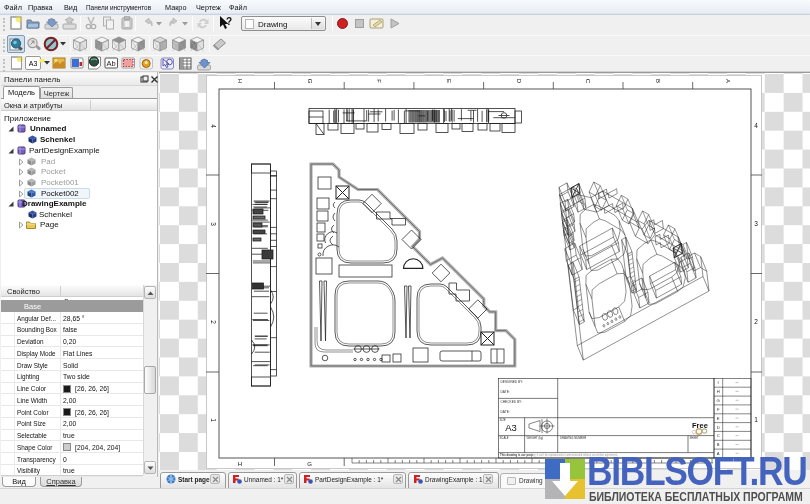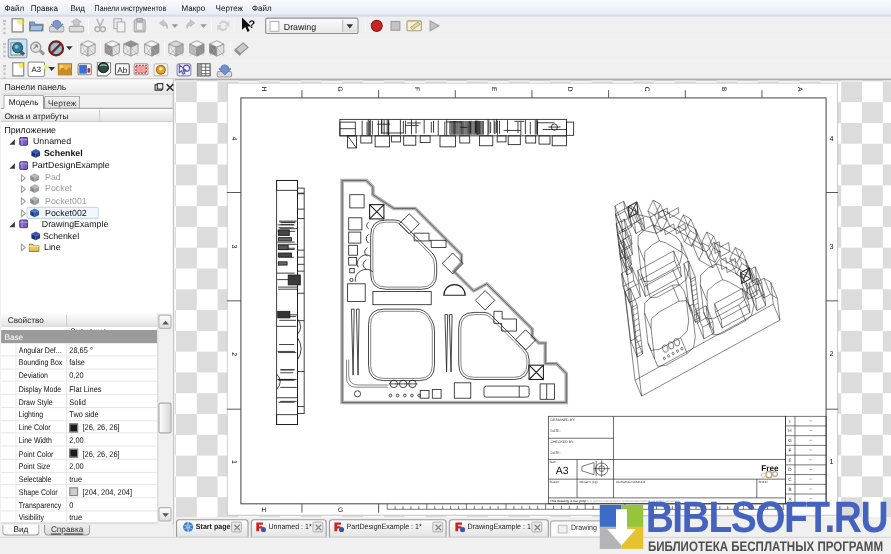--- a/index.html
+++ b/index.html
@@ -244,21 +244,21 @@
 <div class="abs" style="left:1px;top:111px;width:156px;height:174px;background:#fff"></div>
 <div class="abs" style="left:24px;top:187.5px;width:66px;height:11px;background:#f0f6fb;border:1px solid #c8dce8;border-radius:2px"></div>
 <div class="txt" style="left:4px;top:113.7px;font-size:8px;font-weight:normal;color:#111">Приложение</div>
 <svg class="ic" style="left:7px;top:125.4px" width="8" height="8" viewBox="0 0 8 8">
     <path d="M6.5 1.5 L6.5 6.5 L1.5 6.5 Z" fill="#3a3a3a"></path>
   </svg>
 <svg class="ic" style="left:17px;top:124.4px" width="9" height="9" viewBox="0 0 9 9">
     <rect x="1" y="1" width="7" height="7" rx="1" fill="#7a5fc0" stroke="#4a3a80"></rect>
     <path d="M1 3 L8 3 M3 1 L3 8" stroke="#b8a8e8" stroke-width="0.8"></path>
   </svg>
-<div class="txt" style="left:30px;top:124.4px;font-size:8px;font-weight:normal;color:#111">Unnamed</div>
+<div class="txt" style="left:30px;top:124.4px;font-size:8px;font-weight:bold;color:#111">Unnamed</div>
 <svg class="ic" style="left:28px;top:135px" width="9" height="9" viewBox="0 0 9 9">
     <path d="M4.5 0.5 L8.5 2.5 L4.5 4.5 L0.5 2.5 Z" fill="#3a55b0"></path>
     <path d="M0.5 2.5 L4.5 4.5 L4.5 8.5 L0.5 6.5 Z" fill="#1a2f70"></path>
     <path d="M8.5 2.5 L4.5 4.5 L4.5 8.5 L8.5 6.5 Z" fill="#24408c"></path>
   </svg>
 <div class="txt" style="left:40px;top:135px;font-size:8px;font-weight:bold;color:#111">Schenkel</div>
 <svg class="ic" style="left:7px;top:146.9px" width="8" height="8" viewBox="0 0 8 8">
     <path d="M6.5 1.5 L6.5 6.5 L1.5 6.5 Z" fill="#3a3a3a"></path>
   </svg>
 <svg class="ic" style="left:17px;top:145.9px" width="9" height="9" viewBox="0 0 9 9">
@@ -302,42 +302,42 @@
     <path d="M8.5 2.5 L4.5 4.5 L4.5 8.5 L8.5 6.5 Z" fill="#2e58a8"></path>
   </svg>
 <div class="txt" style="left:41px;top:188.5px;font-size:8px;font-weight:normal;color:#111">Pocket002</div>
 <svg class="ic" style="left:7px;top:200.1px" width="8" height="8" viewBox="0 0 8 8">
     <path d="M6.5 1.5 L6.5 6.5 L1.5 6.5 Z" fill="#3a3a3a"></path>
   </svg>
 <svg class="ic" style="left:17px;top:199.1px" width="9" height="9" viewBox="0 0 9 9">
     <rect x="1" y="1" width="7" height="7" rx="1" fill="#7a5fc0" stroke="#4a3a80"></rect>
     <path d="M1 3 L8 3 M3 1 L3 8" stroke="#b8a8e8" stroke-width="0.8"></path>
   </svg>
-<div class="txt" style="left:38px;top:199.1px;font-size:8px;font-weight:normal;color:#111">DrawingExample</div>
+<div class="txt" style="left:22px;top:199.1px;font-size:8px;font-weight:bold;color:#111">DrawingExample</div>
 <svg class="ic" style="left:28px;top:209.8px" width="9" height="9" viewBox="0 0 9 9">
     <path d="M4.5 0.5 L8.5 2.5 L4.5 4.5 L0.5 2.5 Z" fill="#3a55b0"></path>
     <path d="M0.5 2.5 L4.5 4.5 L4.5 8.5 L0.5 6.5 Z" fill="#1a2f70"></path>
     <path d="M8.5 2.5 L4.5 4.5 L4.5 8.5 L8.5 6.5 Z" fill="#24408c"></path>
   </svg>
 <div class="txt" style="left:39px;top:209.8px;font-size:8px;font-weight:normal;color:#111">Schenkel</div>
 <svg class="ic" style="left:17px;top:221.4px" width="8" height="8" viewBox="0 0 8 8">
     <path d="M2.5 1 L6 4 L2.5 7 Z" fill="#fff" stroke="#a0a0a0"></path>
   </svg>
 <svg class="ic" style="left:26px;top:220.4px" width="10" height="9" viewBox="0 0 10 9">
     <path d="M0.5 2 L3.5 2 L4.5 3.5 L9.5 3.5 L9.5 8.5 L0.5 8.5 Z" fill="#e8c85a" stroke="#a8882a"></path>
     <path d="M0.5 4 L9.5 4" stroke="#f5e5a0" stroke-width="1"></path>
   </svg>
-<div class="txt" style="left:40px;top:220.4px;font-size:8px;font-weight:normal;color:#111">Line</div>
+<div class="txt" style="left:40px;top:220.4px;font-size:8px;font-weight:normal;color:#111">Page</div>
 <div class="abs" style="left:1px;top:285px;width:156px;height:190px;background:#fff"></div>
 <div class="abs" style="left:1px;top:285px;width:142px;height:12px;background:linear-gradient(#fdfdfd,#e4e4e4);border-bottom:1px solid #cfcfcf"></div>
 <div class="txt" style="left:7px;top:287px;font-size:7.5px;color:#222">Свойство</div>
 <div class="txt" style="left:64px;top:297px;font-size:7.5px;color:#222">Значение</div>
 <div class="abs" style="left:60px;top:286px;width:1px;height:11px;background:#cfcfcf"></div>
 <div class="abs" style="left:1px;top:300px;width:142px;height:11.5px;background:#9b9b9b"></div>
-<div class="txt" style="left:4px;top:302px;font-size:7.5px;color:#fff">Base</div>
+<div class="txt" style="left:24px;top:302px;font-size:7.5px;color:#fff">Base</div>
 <div class="abs" style="left:1px;top:322.9px;width:142px;height:1px;background:#e8e8e8"></div>
 <div class="txt" style="left:17px;top:313.6px;font-size:7.5px;color:#111;transform:scaleX(0.85);transform-origin:0 0">Angular Def...</div>
 <div class="txt" style="left:63px;top:313.6px;font-size:7.5px;color:#111;transform:scaleX(0.9);transform-origin:0 0">28,65 °</div>
 <div class="abs" style="left:1px;top:334.7px;width:142px;height:1px;background:#e8e8e8"></div>
 <div class="txt" style="left:17px;top:325.4px;font-size:7.5px;color:#111;transform:scaleX(0.85);transform-origin:0 0">Bounding Box</div>
 <div class="txt" style="left:63px;top:325.4px;font-size:7.5px;color:#111;transform:scaleX(0.9);transform-origin:0 0">false</div>
 <div class="abs" style="left:1px;top:346.4px;width:142px;height:1px;background:#e8e8e8"></div>
 <div class="txt" style="left:17px;top:337.1px;font-size:7.5px;color:#111;transform:scaleX(0.85);transform-origin:0 0">Deviation</div>
 <div class="txt" style="left:63px;top:337.1px;font-size:7.5px;color:#111;transform:scaleX(0.9);transform-origin:0 0">0,20</div>
 <div class="abs" style="left:1px;top:358.2px;width:142px;height:1px;background:#e8e8e8"></div>

